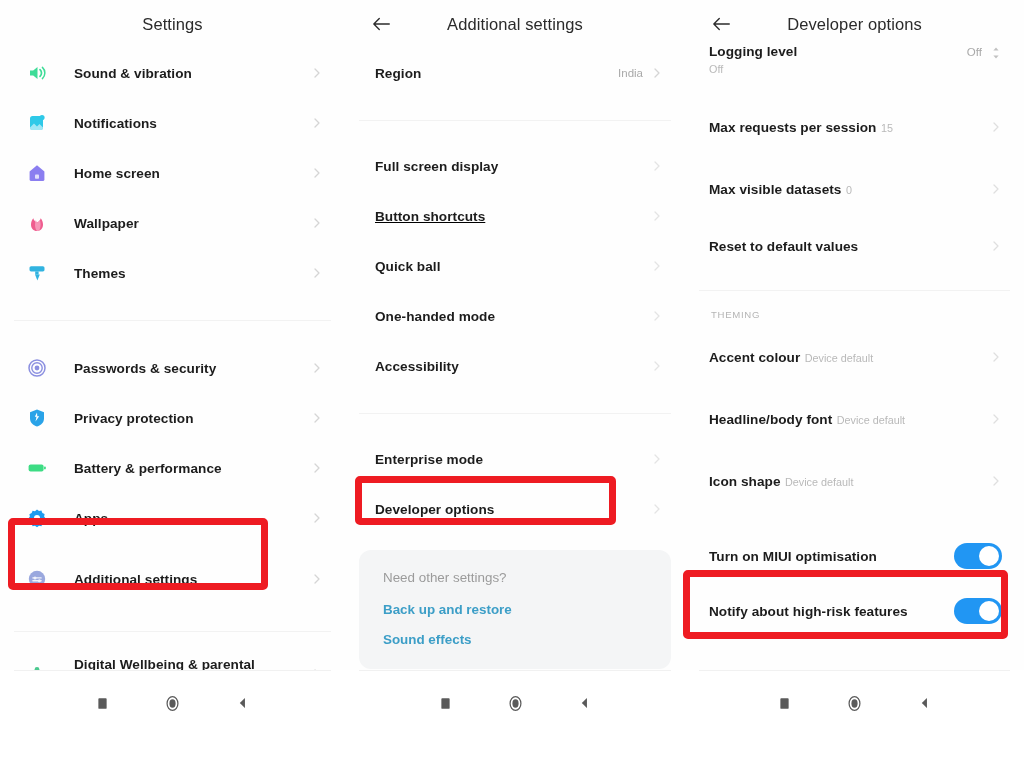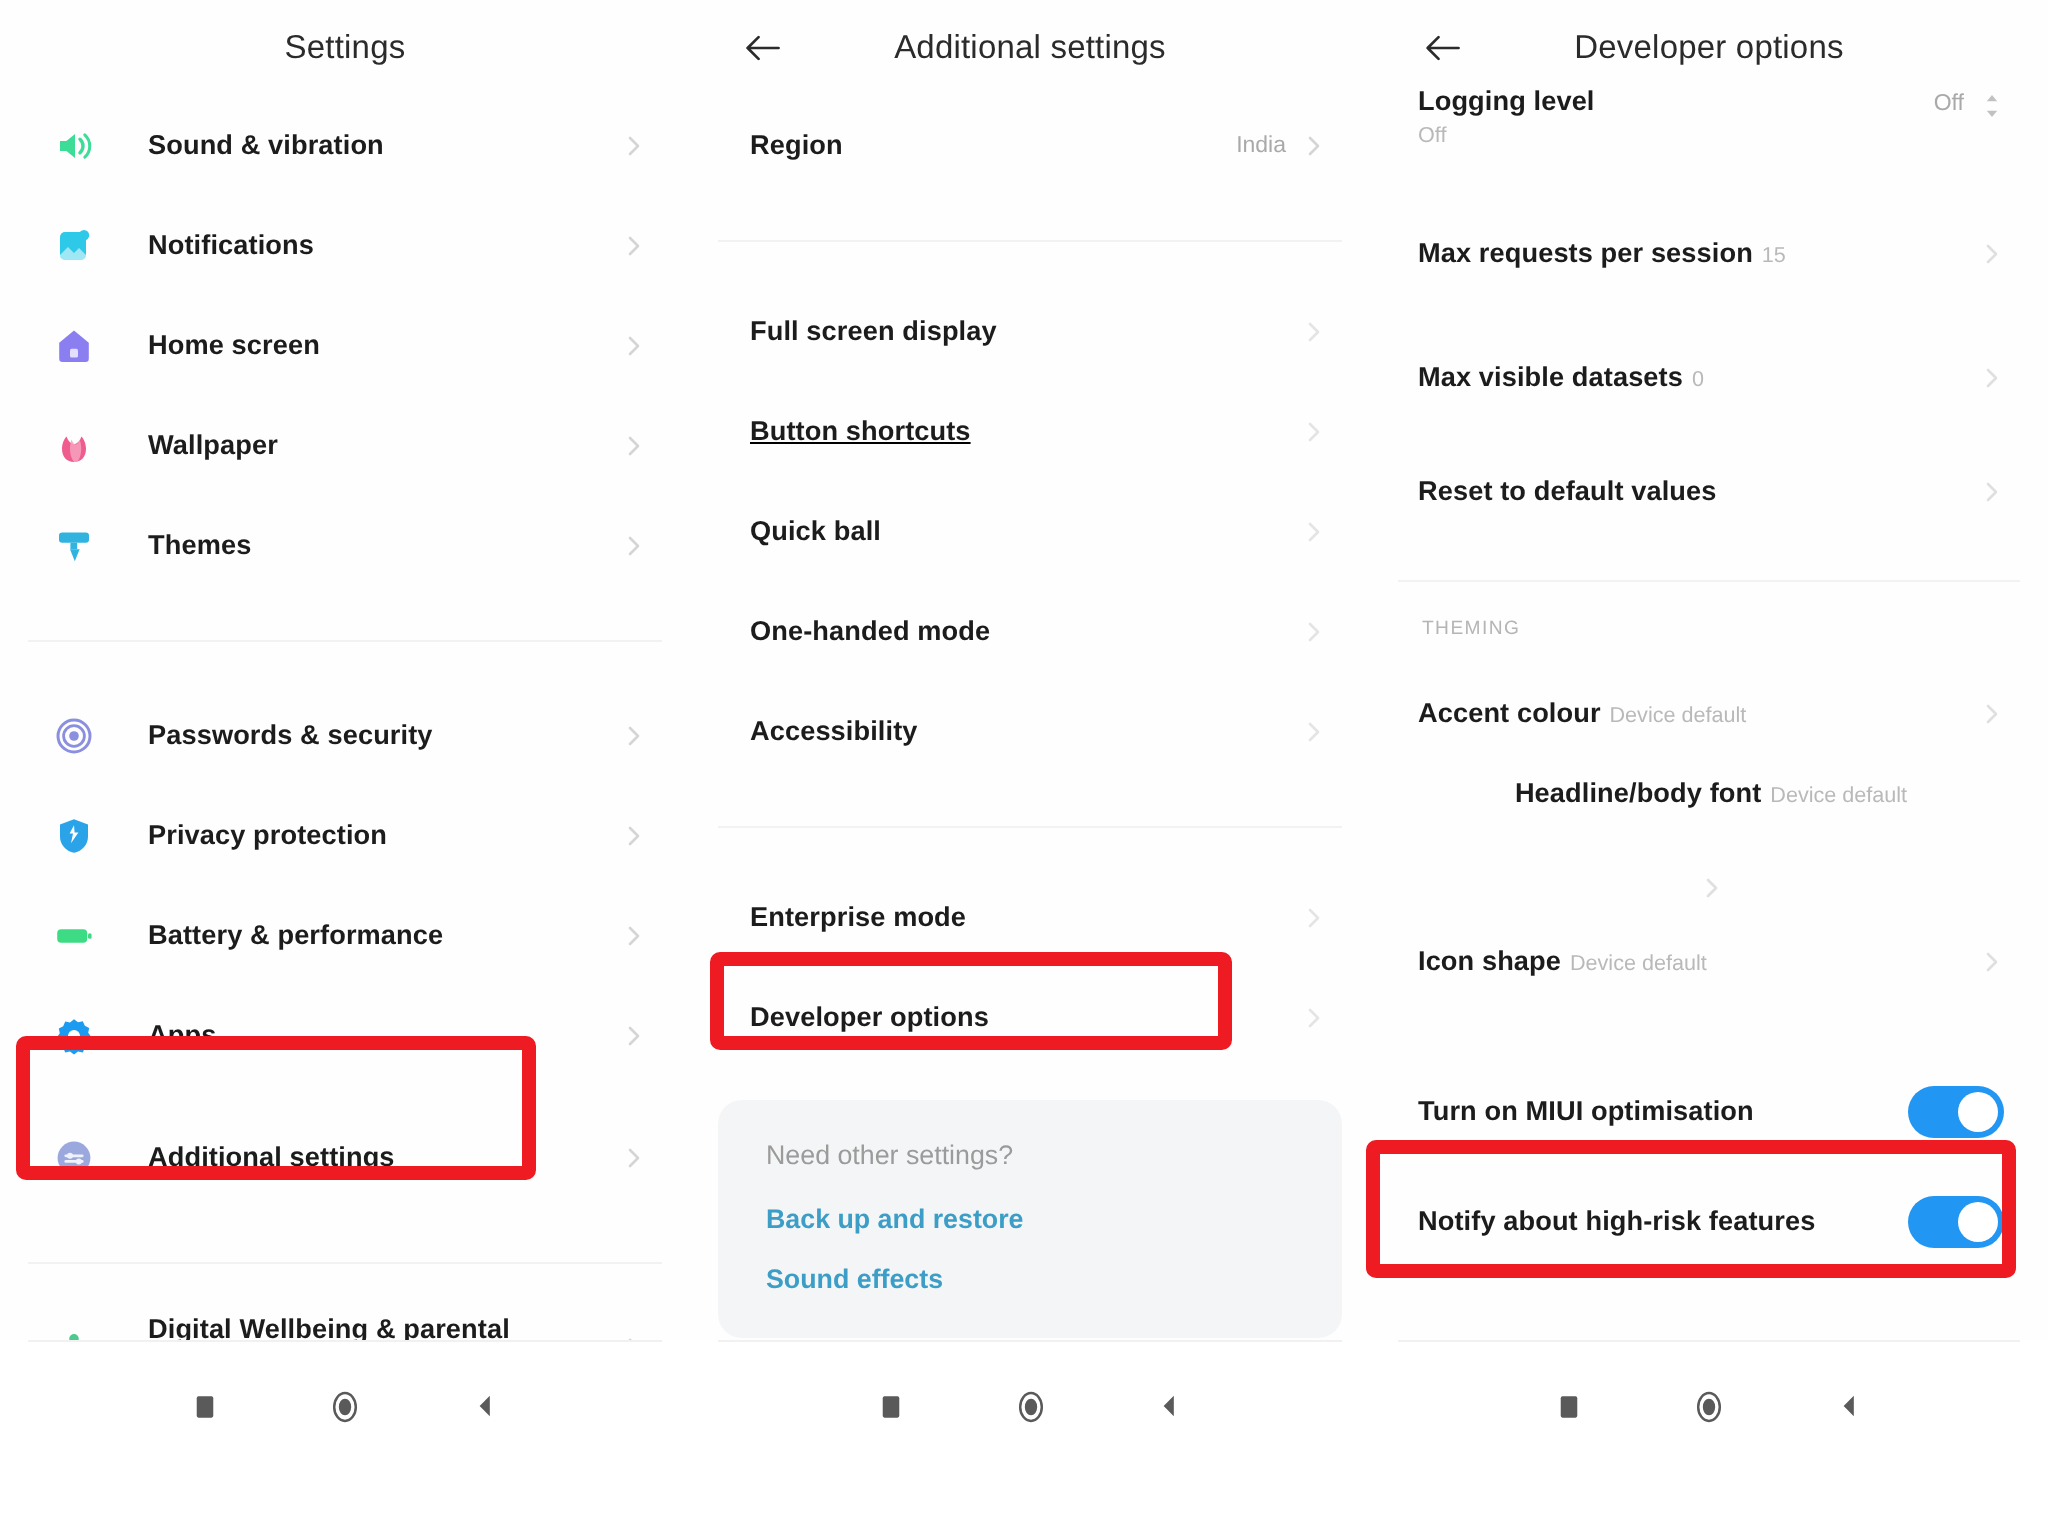--- a/index.html
+++ b/index.html
@@ -600,21 +600,21 @@
           <span class="lbl">Accent colour</span>
           <span class="sub">Device default</span>
         </span>
         <span class="chev">
             <svg viewBox="0 0 12 12">
               <path d="M4 2l4 4-4 4" stroke="#c7c7c7" stroke-width="1.3" fill="none" stroke-linecap="round" stroke-linejoin="round"></path>
             </svg>
           </span>
       </div>
 
-      <div class="row" style="padding-left:24px;height:62px;flex-direction:column;">
+      <div class="row" style="padding-left:24px;height:62px;">
         <span class="labels">
           <span class="lbl">Headline/body font</span>
           <span class="sub">Device default</span>
         </span>
         <span class="chev">
             <svg viewBox="0 0 12 12">
               <path d="M4 2l4 4-4 4" stroke="#c7c7c7" stroke-width="1.3" fill="none" stroke-linecap="round" stroke-linejoin="round"></path>
             </svg>
           </span>
       </div>

